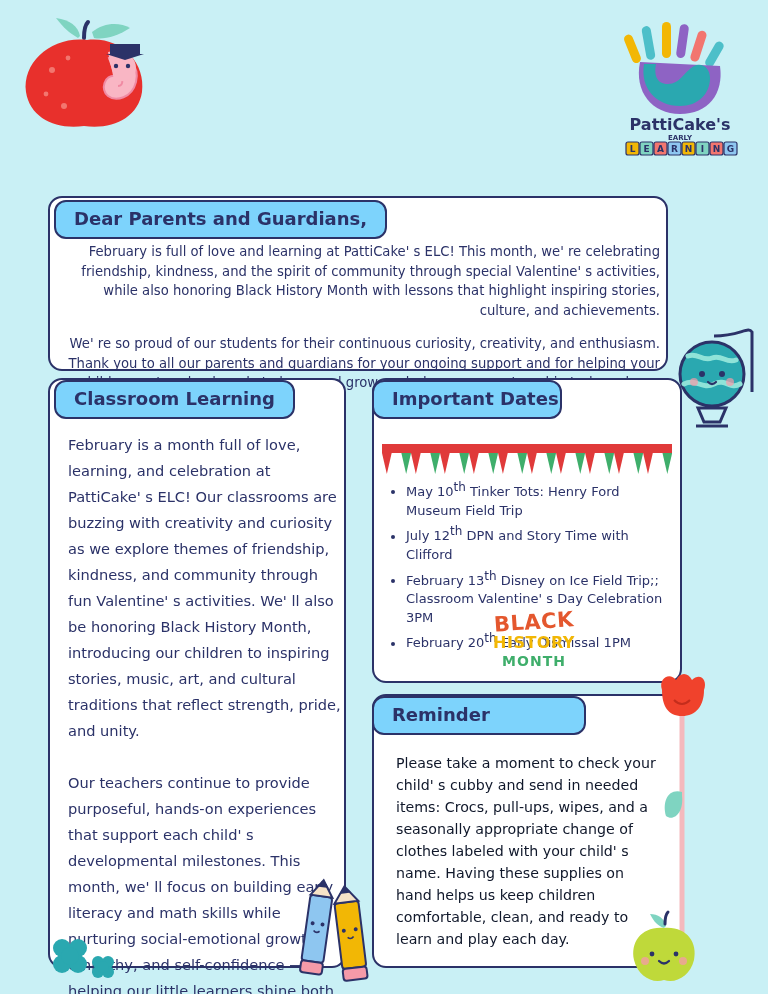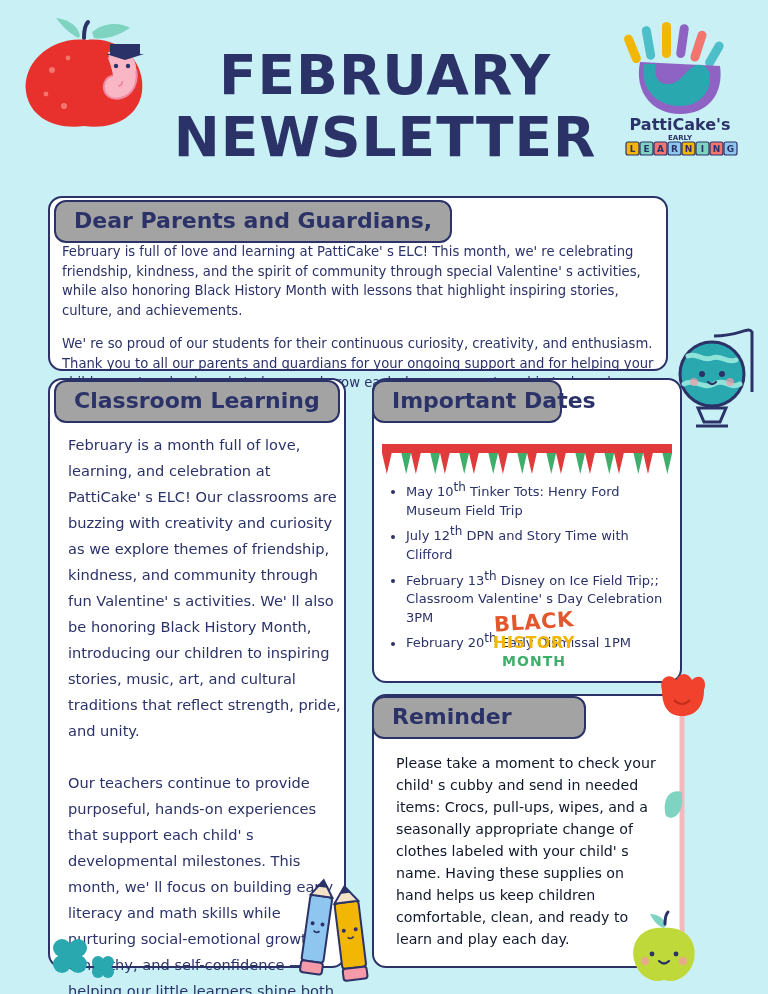--- a/index.html
+++ b/index.html
@@ -41,41 +41,42 @@
 
   
   .card {
     position: absolute;
     background: #ffffff;
     border: 2px solid #2b3268;
     border-radius: 14px;
   }
   .tab {
     position: absolute;
-    background: #a3a3a3;
+    background: #7dd3fc;
     border: 2px solid #2b3268;
     border-radius: 12px;
     padding: 6px 18px 8px 18px;
     font-weight: bold;
-    font-size: 22px;
+    font-size: 18px;
     color: #2b3268;
     white-space: nowrap;
     z-index: 5;
   }
 
   
   #letter-card { left: 48px; top: 196px; width: 620px; height: 175px; }
   #letter-tab  { left: 54px; top: 200px; }
   .letter-body {
     position: absolute;
     left: 62px; top: 242px;
     width: 598px;
     font-size: 13.2px;
     line-height: 19.5px;
     color: #2b3268;
+    text-align: right;
   }
   .letter-body p { margin: 0 0 14px 0; }
 
   
   #classroom-card { left: 48px; top: 378px; width: 298px; height: 590px; }
   #classroom-tab  { left: 54px; top: 380px; }
   .classroom-body {
     position: absolute;
     left: 68px; top: 432px;
     width: 275px;
@@ -170,21 +171,20 @@
       <circle cx="34" cy="80" r="2.4" fill="#f2766f"></circle>
       <circle cx="52" cy="92" r="3" fill="#f2766f"></circle>
       <path d="M96 44 C116 40 128 52 124 68 C120 84 104 88 96 82 C88 76 92 60 104 62 C112 63 112 72 106 72" fill="#f9b6c4" stroke="#f08aa3" stroke-width="2"></path>
       <path d="M96 38 C112 34 124 42 124 54 C124 64 112 70 102 66" fill="#f9b6c4"></path>
       <path d="M98 30 L128 30 L128 40 L98 40 Z" fill="#2b3268"></path>
       <path d="M94 40 L132 40 L113 46 Z" fill="#2b3268"></path>
       <circle cx="104" cy="52" r="2.2" fill="#2b3268"></circle>
       <circle cx="116" cy="52" r="2.2" fill="#2b3268"></circle>
     </svg>
 
-    <div class="title">FEBRUARY NEWSLETTER</div>
 
     <svg class="logo-art" width="140" height="140" viewBox="0 0 140 140">
       <g>
         <rect x="18" y="16" width="9" height="30" rx="4.5" fill="#f2b705" transform="rotate(-22 22 31)"></rect>
         <rect x="34" y="8" width="9" height="34" rx="4.5" fill="#4dbfc9" transform="rotate(-10 38 25)"></rect>
         <rect x="52" y="4" width="9" height="36" rx="4.5" fill="#f2b705"></rect>
         <rect x="68" y="6" width="9" height="34" rx="4.5" fill="#8e63c4" transform="rotate(8 72 23)"></rect>
         <rect x="84" y="12" width="9" height="32" rx="4.5" fill="#f2766f" transform="rotate(18 88 28)"></rect>
         <rect x="100" y="22" width="9" height="28" rx="4.5" fill="#4dbfc9" transform="rotate(30 104 36)"></rect>
       </g>

